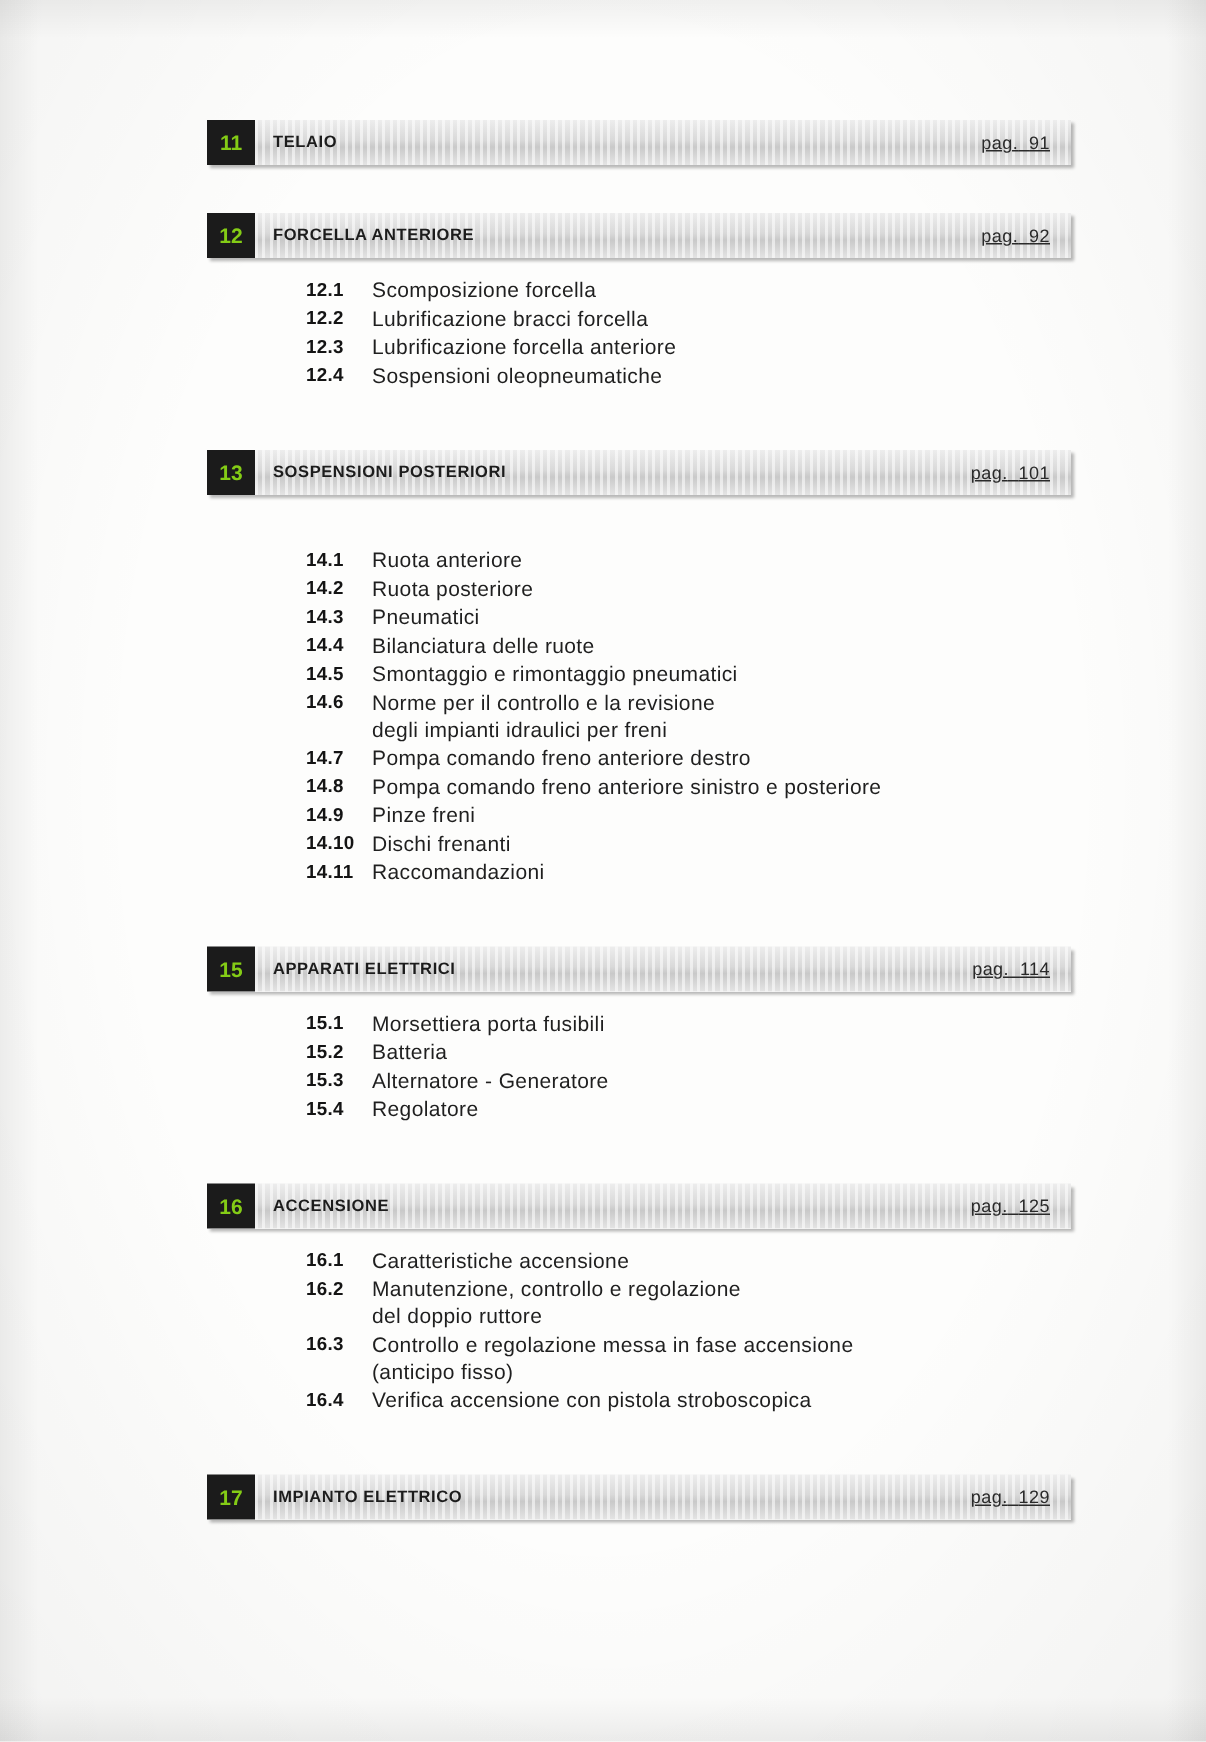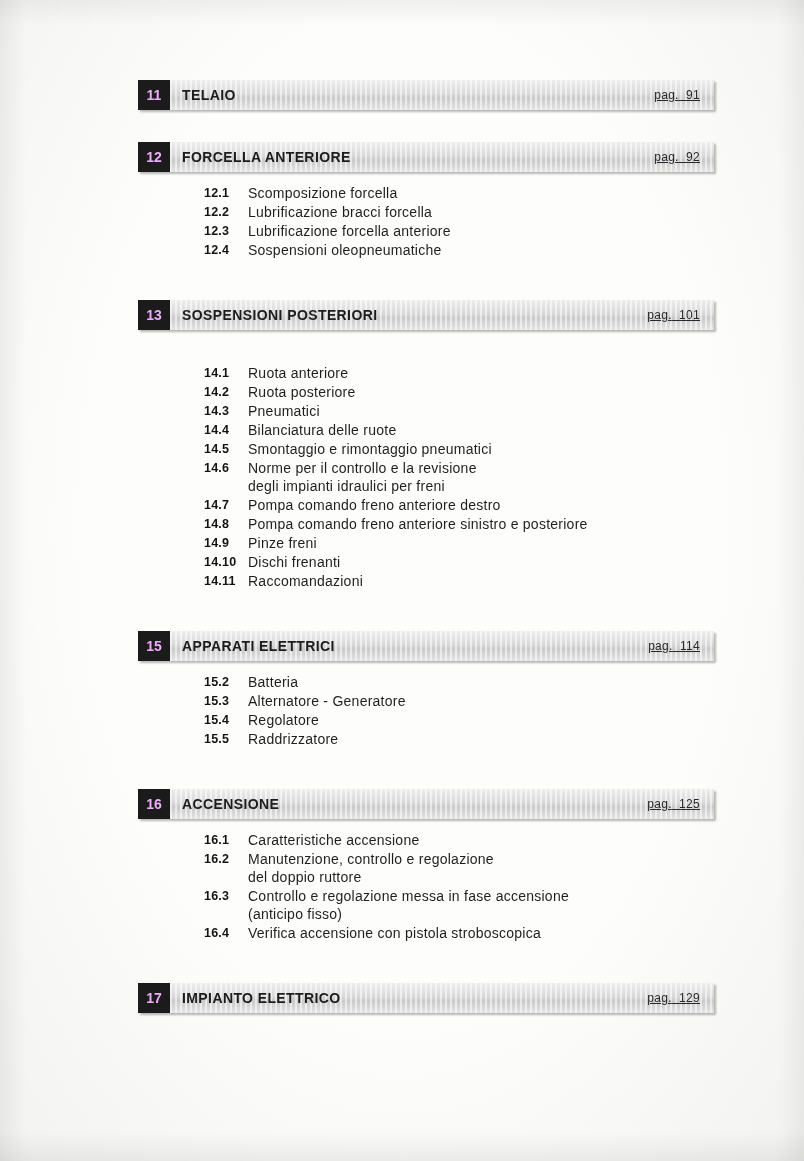--- a/index.html
+++ b/index.html
@@ -39,41 +39,41 @@
     position: relative;
     height: 30px;
     margin-bottom: 2px;
     display: flex;
     align-items: stretch;
     box-shadow: 2px 2px 2px rgba(0,0,0,0.28);
   }
   .chapter .num {
     width: 32px;
     background: #1b1b1b;
-    color: #f0abfc;
+    color: #84cc16;
     font-size: 14px;
     font-weight: bold;
     display: flex;
     align-items: center;
     justify-content: center;
     letter-spacing: 0px;
   }
   .chapter .bar {
     flex: 1;
     background:
       repeating-linear-gradient(90deg, rgba(255,255,255,0.55) 0px, rgba(255,255,255,0.55) 2px, rgba(0,0,0,0.0) 2px, rgba(0,0,0,0.0) 5px),
       linear-gradient(to bottom, #ededed 0%, #d9d9d9 45%, #c9c9c9 60%, #e4e4e4 100%);
     display: flex;
     align-items: center;
     justify-content: space-between;
     padding: 0 14px 0 12px;
     position: relative;
   }
   .chapter .title {
-    font-size: 14px;
+    font-size: 11px;
     font-weight: bold;
     color: #1c1c1c;
     letter-spacing: 0.4px;
   }
   .chapter .pageref {
     font-size: 12px;
     color: #2a2a2a;
     letter-spacing: 0.3px;
     white-space: pre;
     text-decoration: underline;
@@ -215,34 +215,34 @@
 
     <div class="chapter">
       <div class="num">15</div>
       <div class="bar">
         <span class="title">APPARATI ELETTRICI</span>
         <span class="pageref"><span>pag.</span>&nbsp;&nbsp;<span>114</span></span>
       </div>
     </div>
     <div class="sections">
       <div class="sec">
+        <span class="sid">15.1</span>
+        <span class="stext">Morsettiera porta fusibili</span>
+      </div>
+      <div class="sec">
         <span class="sid">15.2</span>
         <span class="stext">Batteria</span>
       </div>
       <div class="sec">
         <span class="sid">15.3</span>
         <span class="stext">Alternatore - Generatore</span>
       </div>
       <div class="sec">
         <span class="sid">15.4</span>
         <span class="stext">Regolatore</span>
-      </div>
-      <div class="sec">
-        <span class="sid">15.5</span>
-        <span class="stext">Raddrizzatore</span>
       </div>
     </div>
 
     <div class="gap-lg"></div>
 
     <div class="chapter">
       <div class="num">16</div>
       <div class="bar">
         <span class="title">ACCENSIONE</span>
         <span class="pageref"><span>pag.</span>&nbsp;&nbsp;<span>125</span></span>

